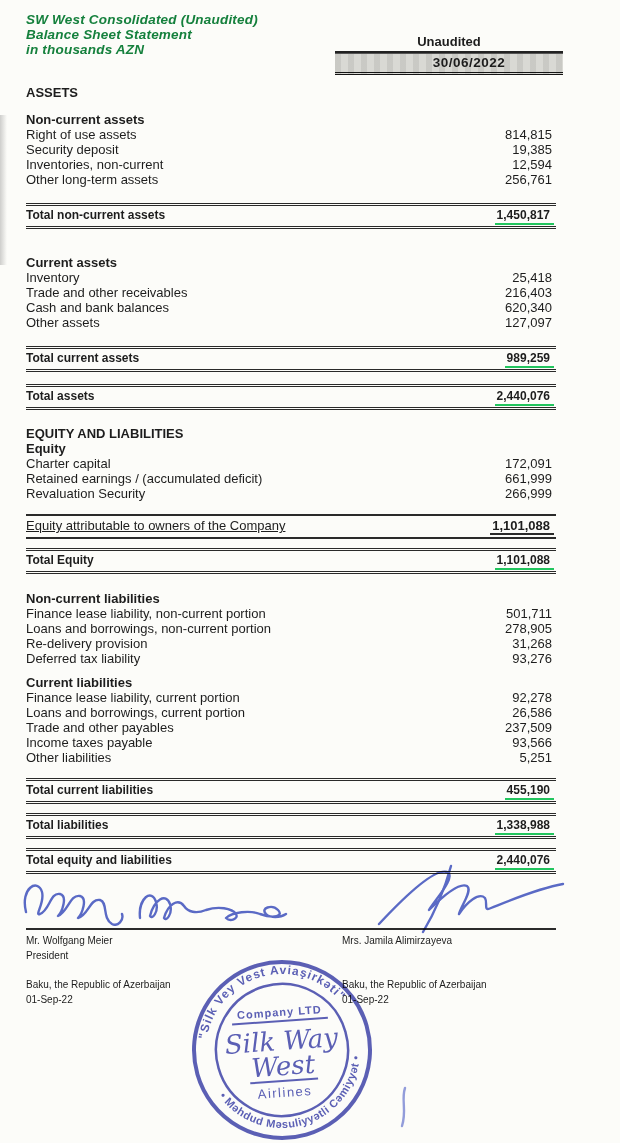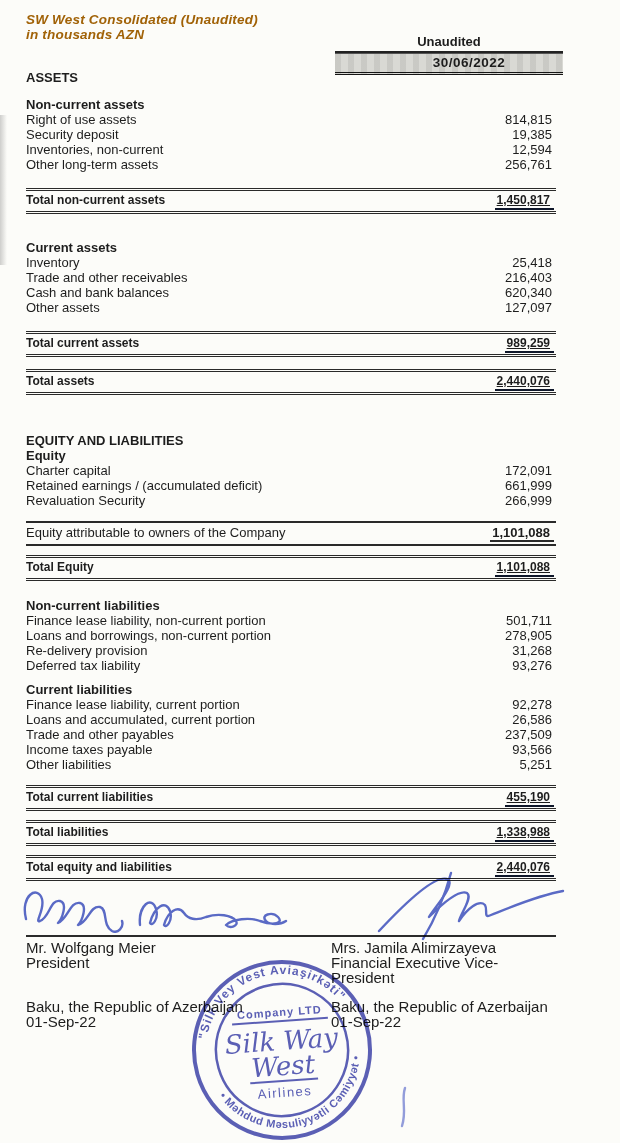--- a/index.html
+++ b/index.html
@@ -10,21 +10,21 @@
     font-family:"Liberation Sans", sans-serif;
     color:#1d1d1d;
     overflow:hidden;
   }
   .content { padding:12px 64px 0 26px; position:relative; }
 
   
   .doc-header div {
     font-weight:bold; font-style:italic;
     font-size:13.5px; line-height:15px;
-    letter-spacing:.2px; color:#a16207;
+    letter-spacing:.2px; color:#15803d;
   }
 
   
   .date-col { position:absolute; left:335px; top:34px; width:228px; }
   .date-col .status {
     font-weight:bold; font-size:13px; text-align:center;
     padding-bottom:2px; border-bottom:2px solid #222;
   }
   .date-col .date-box {
     background:#d9d9d4;
@@ -40,39 +40,39 @@
   .row { display:flex; justify-content:space-between; align-items:baseline;
          font-size:13px; line-height:15px; padding-right:4px; }
   .row .val { text-align:right; }
 
   .trow {
     display:flex; justify-content:space-between; align-items:baseline;
     font-weight:bold; font-size:12px; line-height:15px;
     border-top:3px double #2a2a2a; border-bottom:3px double #2a2a2a;
     padding:2px 2px 1px 0;
   }
-  .trow .val { border-bottom:2px solid #0f172a; padding:0 4px 0 2px;text-decoration:underline; }
+  .trow .val { border-bottom:2px solid #22c55e; padding:0 4px 0 2px; }
 
   .subrow {
     display:flex; justify-content:space-between; align-items:baseline;
     font-size:13px; line-height:15px;
     border-top:2px solid #2a2a2a; border-bottom:2px solid #2a2a2a;
     padding:2px 2px 2px 0;
   }
-  .subrow .lbl { }
+  .subrow .lbl { text-decoration:underline; }
   .subrow .val { font-weight:bold; border-bottom:2px solid #2a2a2a; padding:0 4px 0 2px; }
 
-  .mt28{margin-top:28px;} .mt26{margin-top:26px;} .mt22{margin-top:38px;}
+  .mt28{margin-top:28px;} .mt26{margin-top:26px;} .mt22{margin-top:16px;}
   .mt17{margin-top:17px;} .mt16{margin-top:16px;}
   .mt13{margin-top:13px;} .mt12{margin-top:12px;}
   .mt9{margin-top:9px;}
 
   
   .sig-area { position:relative; margin-top:54px; border-top:2px solid #2b2b2b; padding-top:3px; }
-  .sig-names, .sig-place { display:flex; font-size:15px; line-height:15px; }
+  .sig-names, .sig-place { display:flex; font-size:10px; line-height:15px;gap:11px; }
   .col-l { width:305px; }
   .col-r { flex:1; }
   .sig-place { margin-top:14px; }
 
   .sig-left  { position:absolute; left:-10px; top:-58px; }
   .sig-right { position:absolute; left:345px; top:-70px; }
   .sig-left path, .sig-right path, .ink-mark path {
     fill:none; stroke:#4d5ec6; stroke-width:2.4;
     stroke-linecap:round; stroke-linejoin:round;
   }
@@ -93,20 +93,21 @@
 
   <div class="date-col">
     <div class="status">Unaudited</div>
     <div class="date-box">30/06/2022</div>
   </div>
 
   <div class="content">
 
     <div class="doc-header">
       <div>SW West Consolidated (Unaudited)</div>
+      <div>Balance Sheet Statement</div>
       <div>in thousands AZN</div>
     </div>
 
     <div class="heading mt28">ASSETS</div>
 
     <div class="heading mt12">Non-current assets</div>
     <div class="row">
       <span class="lbl">Right of use assets</span>
       <span class="val">814,815</span>
     </div>
@@ -193,21 +194,21 @@
       <span class="lbl">Deferred tax liability</span>
       <span class="val">93,276</span>
     </div>
 
     <div class="heading mt9">Current liabilities</div>
     <div class="row">
       <span class="lbl">Finance lease liability, current portion</span>
       <span class="val">92,278</span>
     </div>
     <div class="row">
-      <span class="lbl">Loans and accumulated, current portion</span>
+      <span class="lbl">Loans and borrowings, current portion</span>
       <span class="val">26,586</span>
     </div>
     <div class="row">
       <span class="lbl">Trade and other payables</span>
       <span class="val">237,509</span>
     </div>
     <div class="row">
       <span class="lbl">Income taxes payable</span>
       <span class="val">93,566</span>
     </div>
@@ -238,21 +239,20 @@
         <path d="M80 6 C74 28 64 52 52 72"></path>
       </svg>
 
       <div class="sig-names">
         <div class="col-l">
           <div>Mr. Wolfgang Meier</div>
           <div>President</div>
         </div>
         <div class="col-r">
           <div>Mrs. Jamila Alimirzayeva</div>
-          <div>Financial Executive Vice-President</div>
         </div>
       </div>
 
       <div class="sig-place">
         <div class="col-l">
           <div>Baku, the Republic of Azerbaijan</div>
           <div>01-Sep-22</div>
         </div>
         <div class="col-r">
           <div>Baku, the Republic of Azerbaijan</div>

